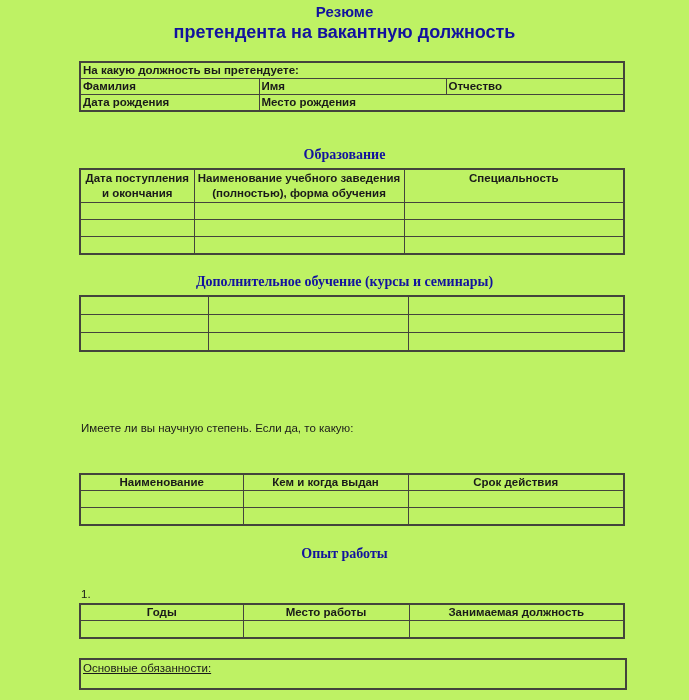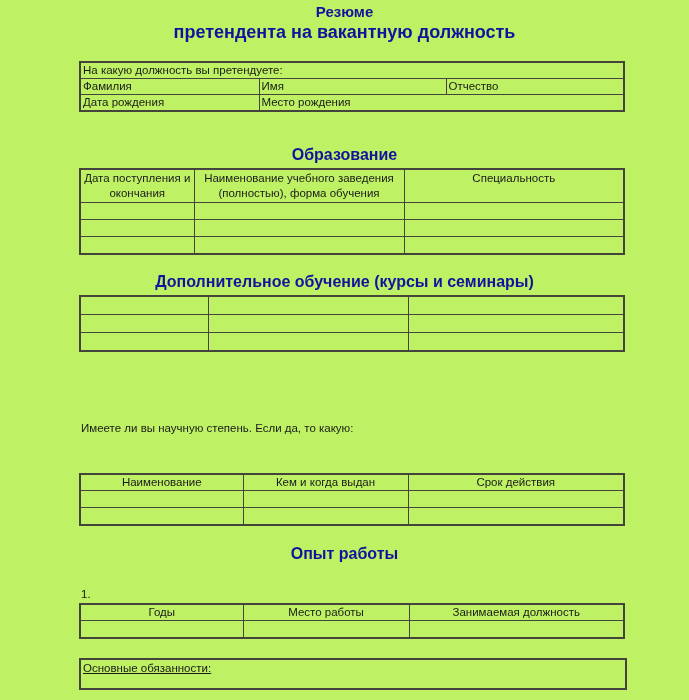--- a/index.html
+++ b/index.html
@@ -12,35 +12,35 @@
     overflow:hidden;
   }
   .heading{
     position:absolute;left:0;width:689px;
     text-align:center;
     color:#12129E;
     font-weight:bold;
   }
   .h-title{top:3px;font-size:15px;line-height:18px;}
   .h-sub{top:24px;font-size:18px;line-height:16px;}
-  .h-section{font-size:16px;line-height:16px;}
+  .h-section{font-size:14px;line-height:16px;font-family:Liberation Serif, serif;}
   .plain-line{
     position:absolute;left:81px;
     font-size:11.5px;line-height:14px;color:#1A1A1A;
   }
   table{
     position:absolute;left:79px;width:544px;
     border-collapse:collapse;table-layout:fixed;
     border:2px solid #44443C;
     font-size:11.5px;color:#1A1A1A;
   }
   td,th{
     border:1px solid #44443C;
     padding:1px 2px;
-    font-weight:normal;
+    font-weight:bold;
     overflow:hidden;
     vertical-align:top;
     margin-left:47px;
   }
   .t-personal{top:61px;}
   .t-personal td{height:13px;line-height:13px;text-align:left;vertical-align:middle;}
   .t-edu{top:168px;padding-left:8px;}
   .t-edu th{height:28px;line-height:15px;text-align:center;}
   .t-add{top:295px;}
   .t-add th{height:50px;line-height:17px;text-align:center;}

